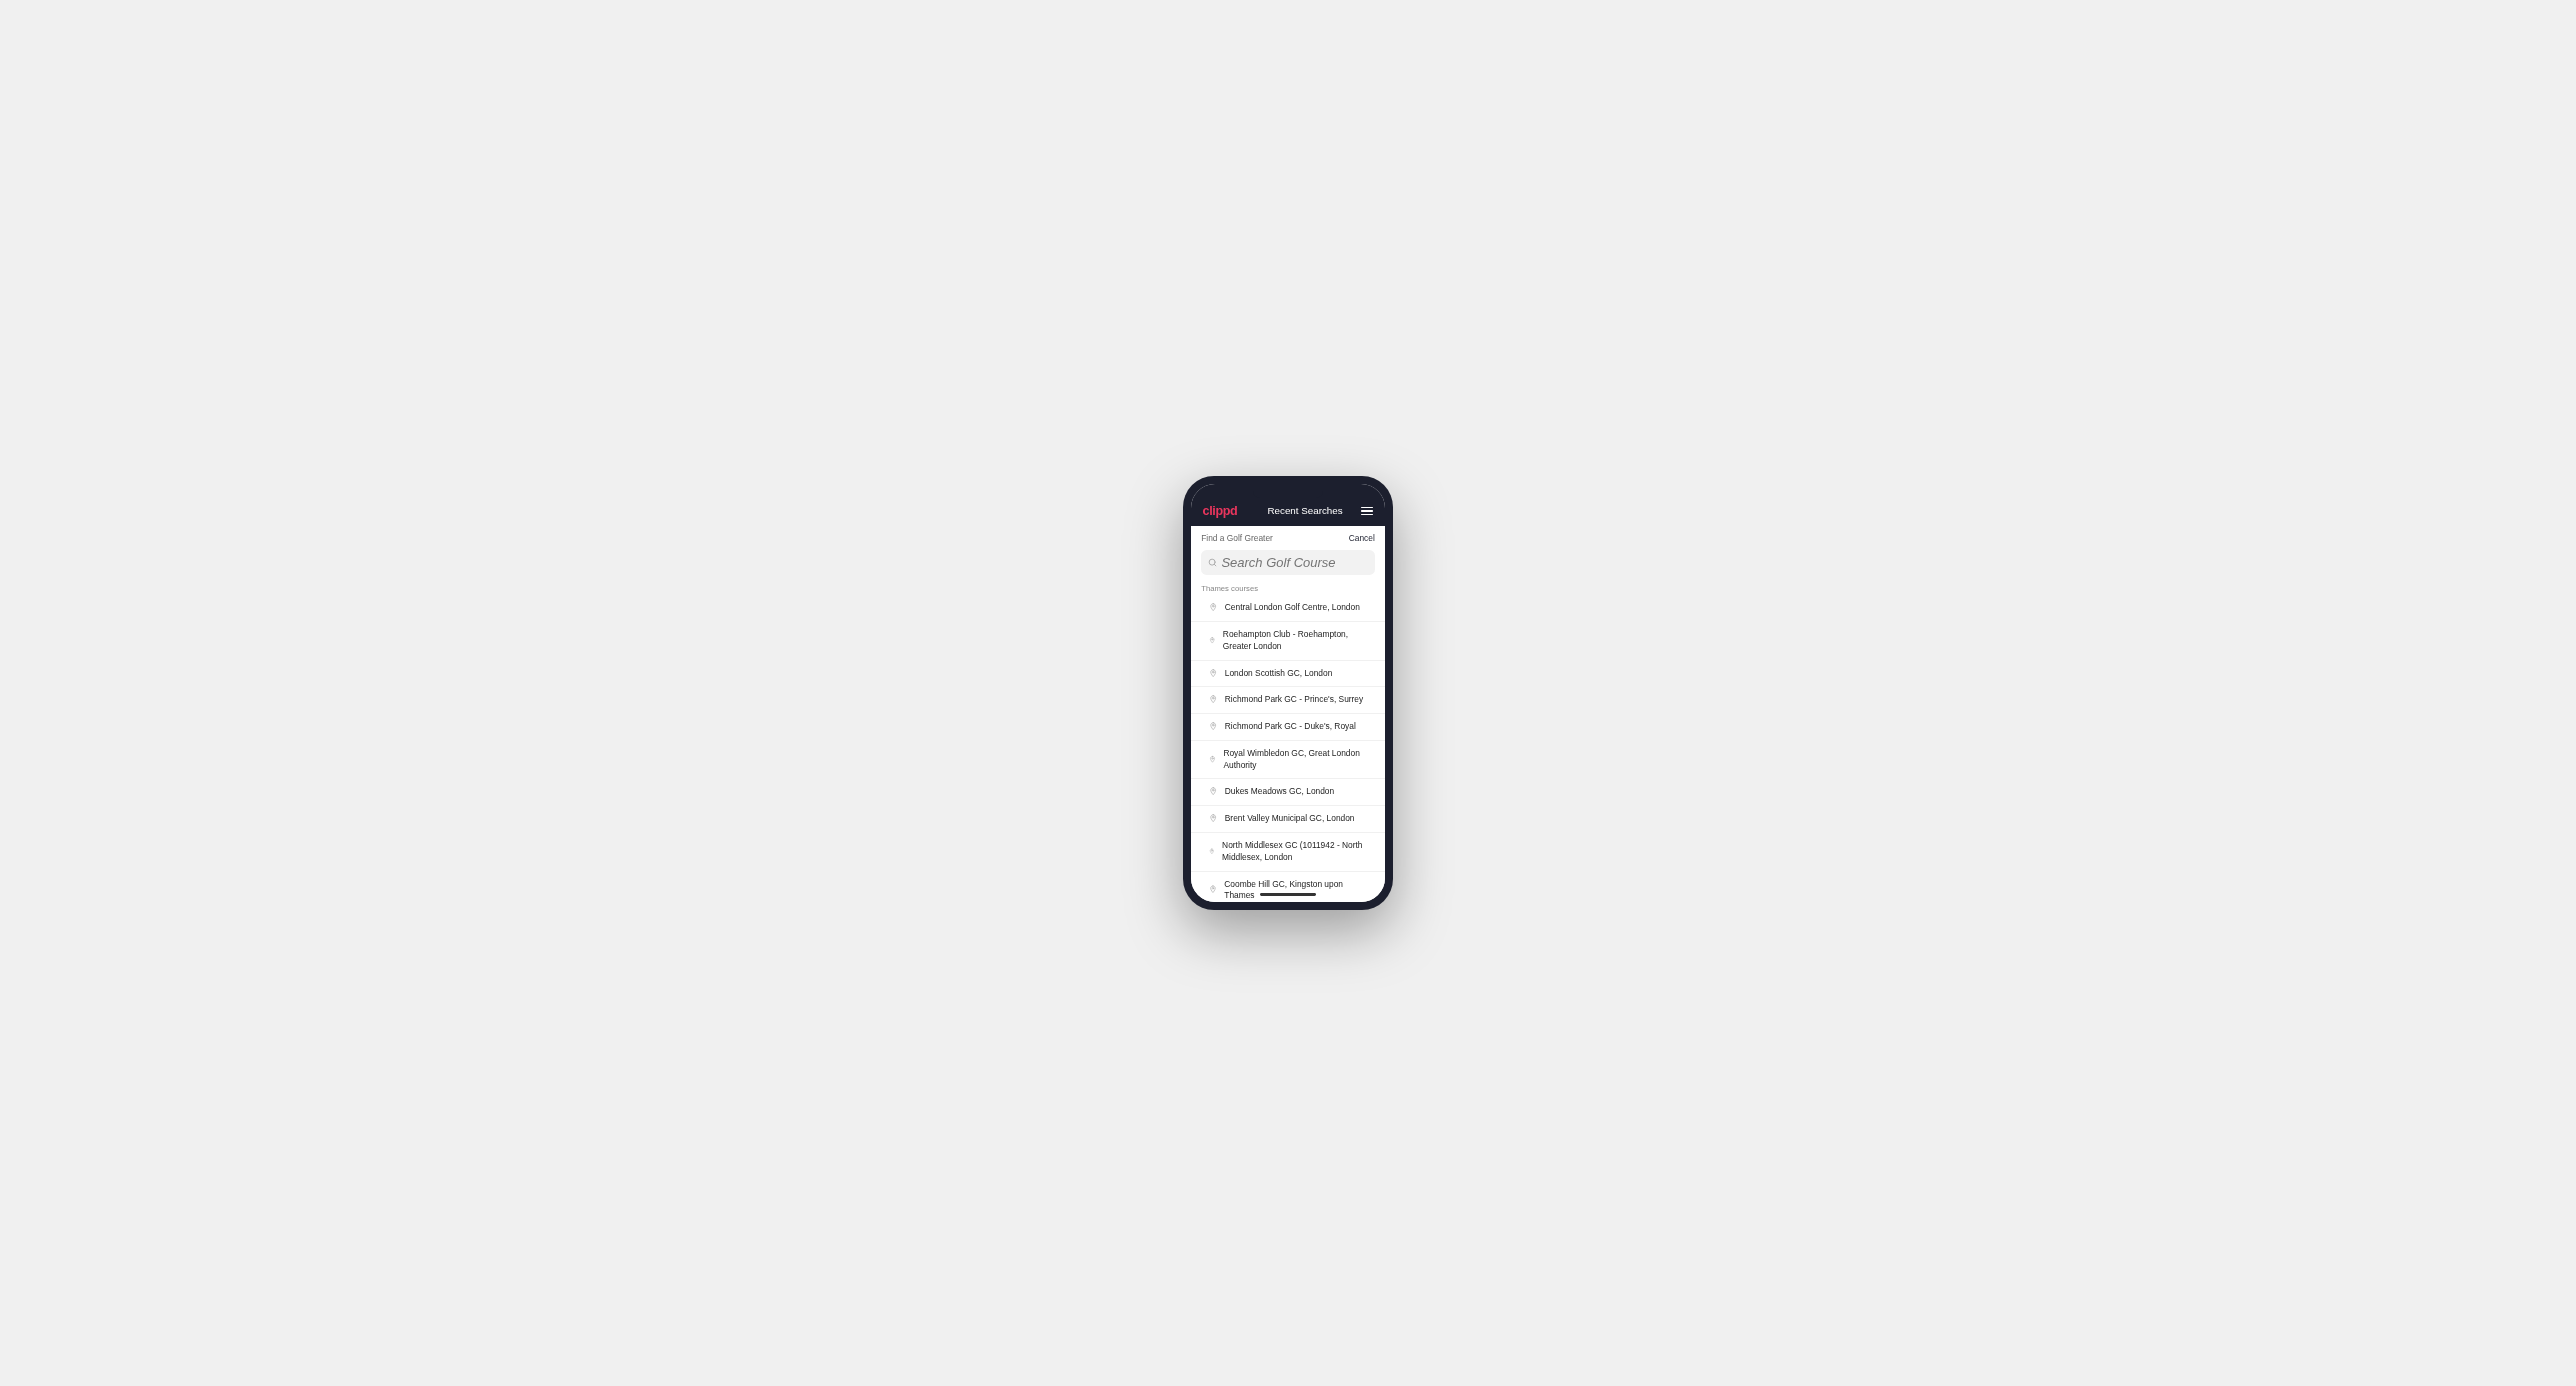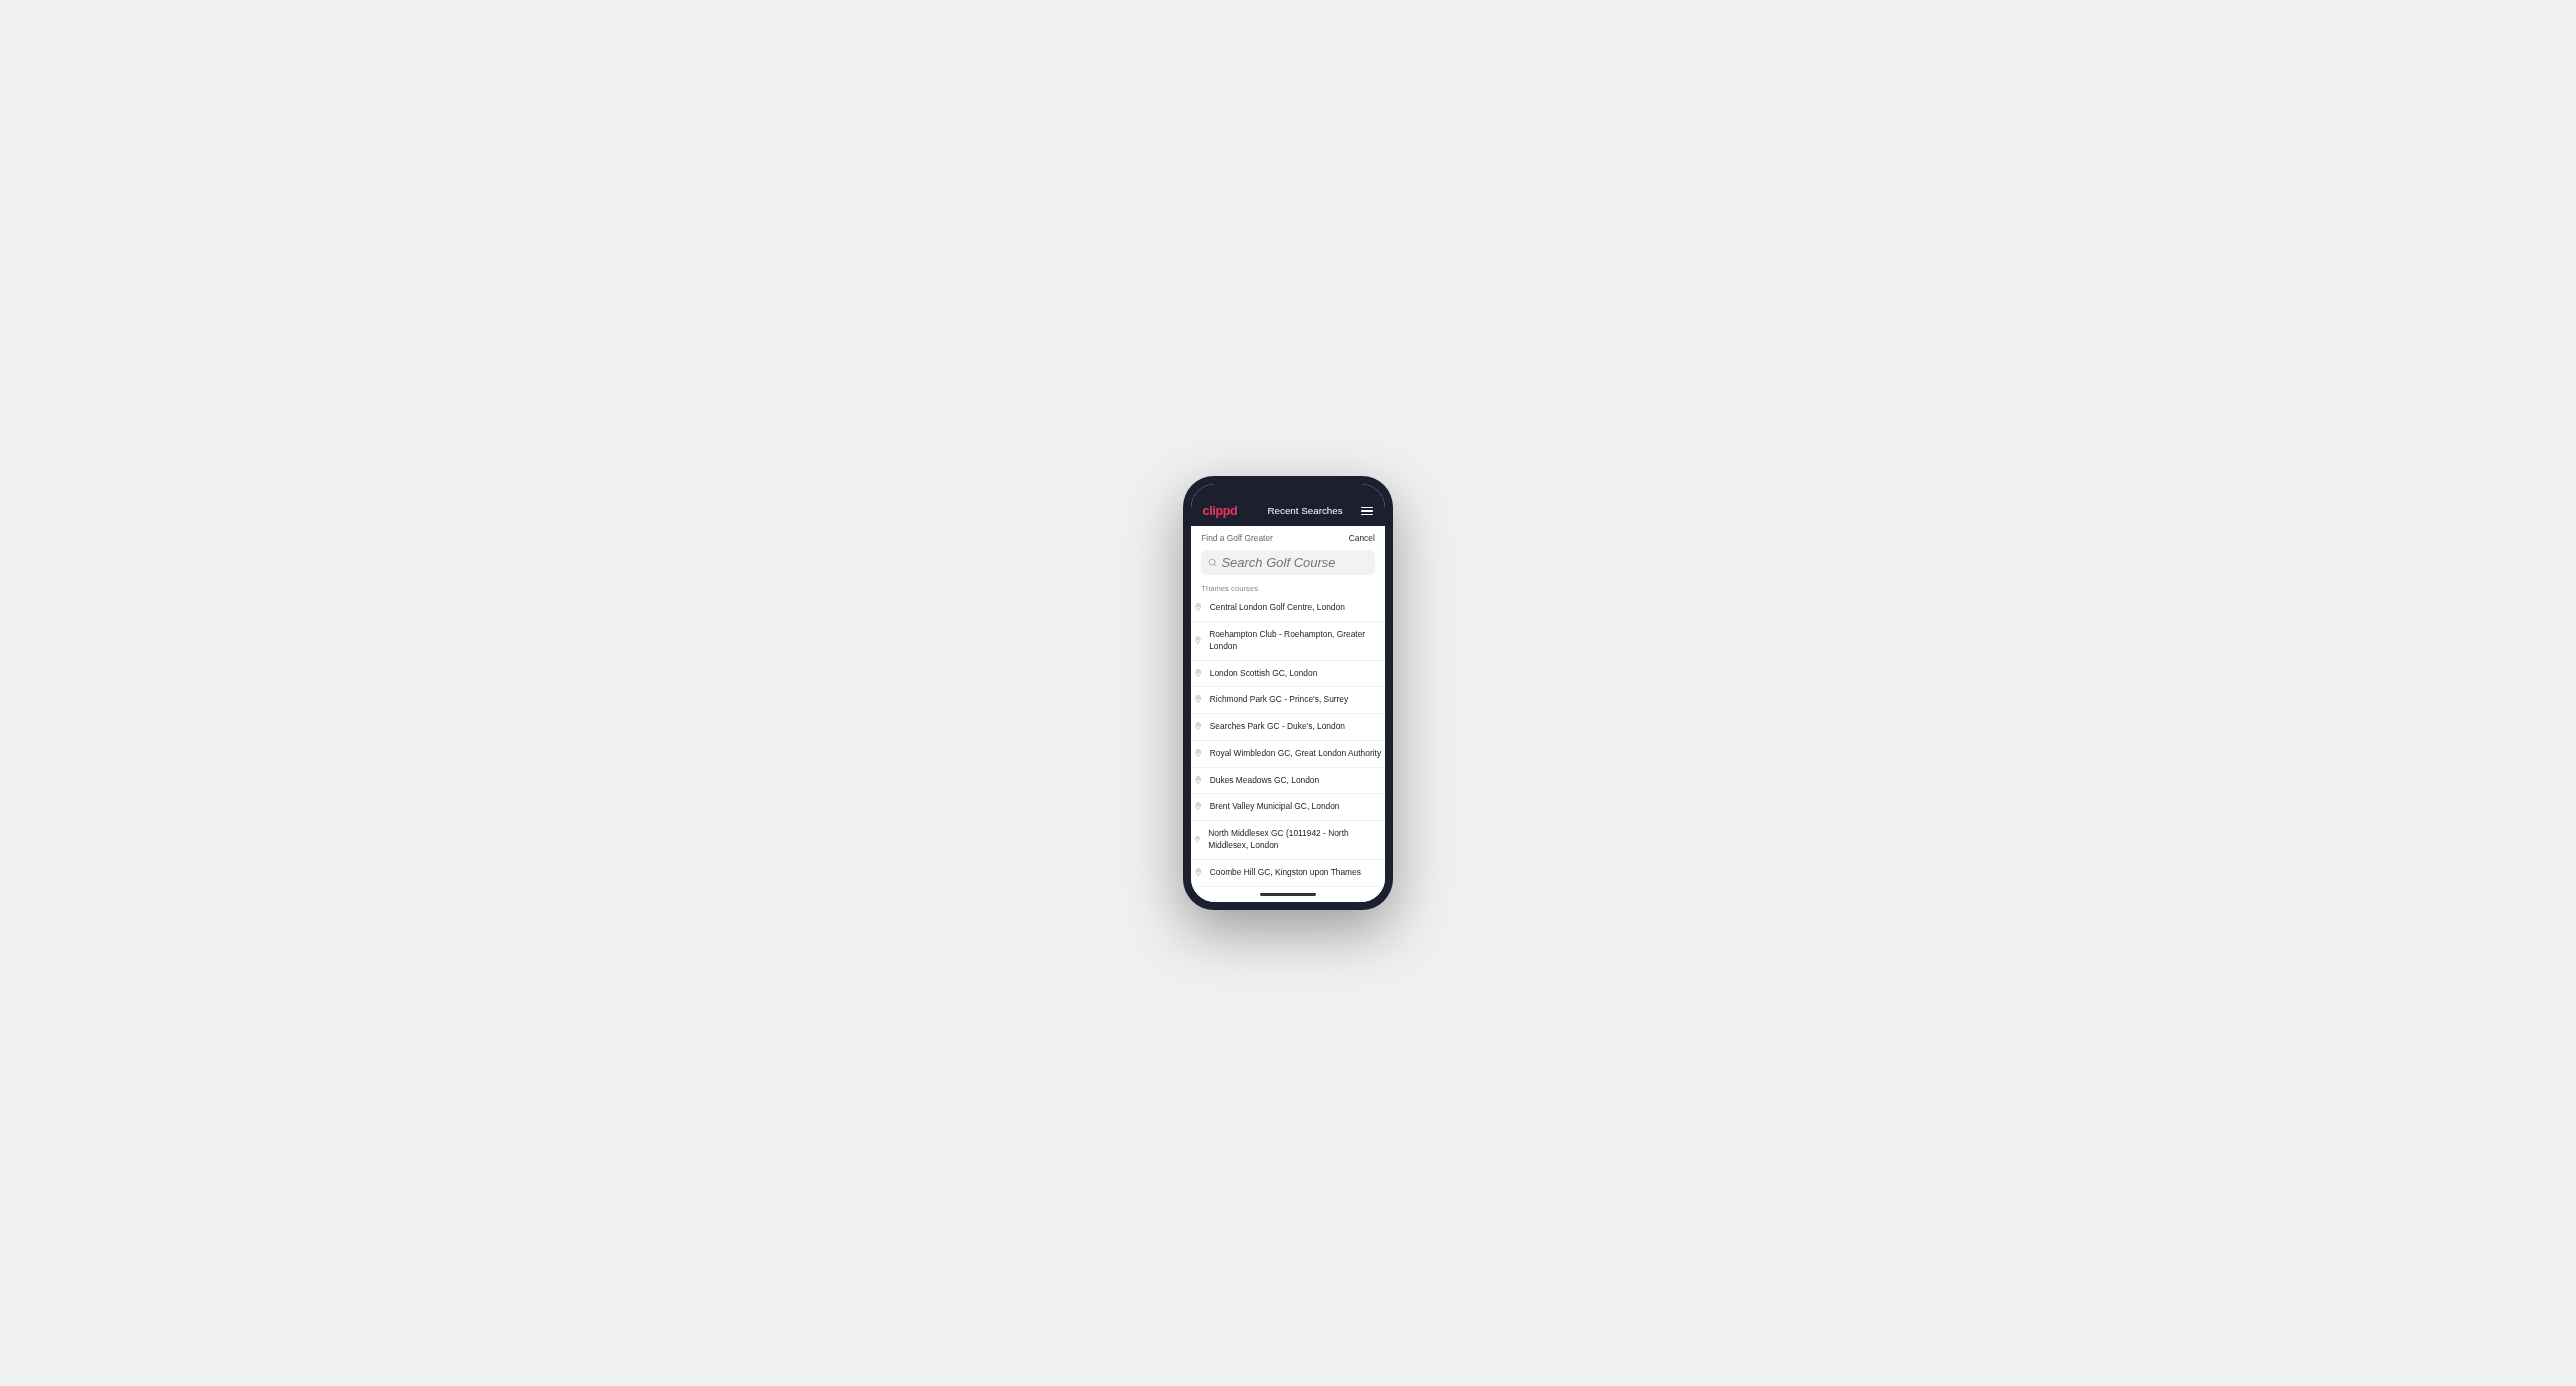--- a/index.html
+++ b/index.html
@@ -143,21 +143,21 @@
       flex-shrink: 0;
     }
     .course-list {
       flex: 1;
       overflow-y: auto;
     }
     .course-item {
       display: flex;
       align-items: center;
       gap: 7px;
-      padding: 7px 3px;
+      padding: 7px 18px;
       border-bottom: 0.7px solid #f0f0f0;
       cursor: pointer;
     }
     .course-name {
       font-size: 8.4px;
       color: #222;
       line-height: 1.4;
     }
   </style>
 </head>
@@ -223,21 +223,21 @@
         <path d="M12 2C8.13 2 5 5.13 5 9c0 5.25 7 13 7 13s7-7.75 7-13c0-3.87-3.13-7-7-7z"></path>
         <circle cx="12" cy="9" r="2.5"></circle>
       </svg>
       <span class="course-name">Richmond Park GC - Prince's, Surrey</span>
     </div>
           <div class="course-item">
       <svg width="8.4" height="9.8" viewBox="0 0 24 28" fill="none" stroke="#aaa" stroke-width="2" stroke-linecap="round" stroke-linejoin="round">
         <path d="M12 2C8.13 2 5 5.13 5 9c0 5.25 7 13 7 13s7-7.75 7-13c0-3.87-3.13-7-7-7z"></path>
         <circle cx="12" cy="9" r="2.5"></circle>
       </svg>
-      <span class="course-name">Searches Park GC - Duke's, London</span>
+      <span class="course-name">Richmond Park GC - Duke's, Royal</span>
     </div>
           <div class="course-item">
       <svg width="8.4" height="9.8" viewBox="0 0 24 28" fill="none" stroke="#aaa" stroke-width="2" stroke-linecap="round" stroke-linejoin="round">
         <path d="M12 2C8.13 2 5 5.13 5 9c0 5.25 7 13 7 13s7-7.75 7-13c0-3.87-3.13-7-7-7z"></path>
         <circle cx="12" cy="9" r="2.5"></circle>
       </svg>
       <span class="course-name">Royal Wimbledon GC, Great London Authority</span>
     </div>
           <div class="course-item">
       <svg width="8.4" height="9.8" viewBox="0 0 24 28" fill="none" stroke="#aaa" stroke-width="2" stroke-linecap="round" stroke-linejoin="round">

